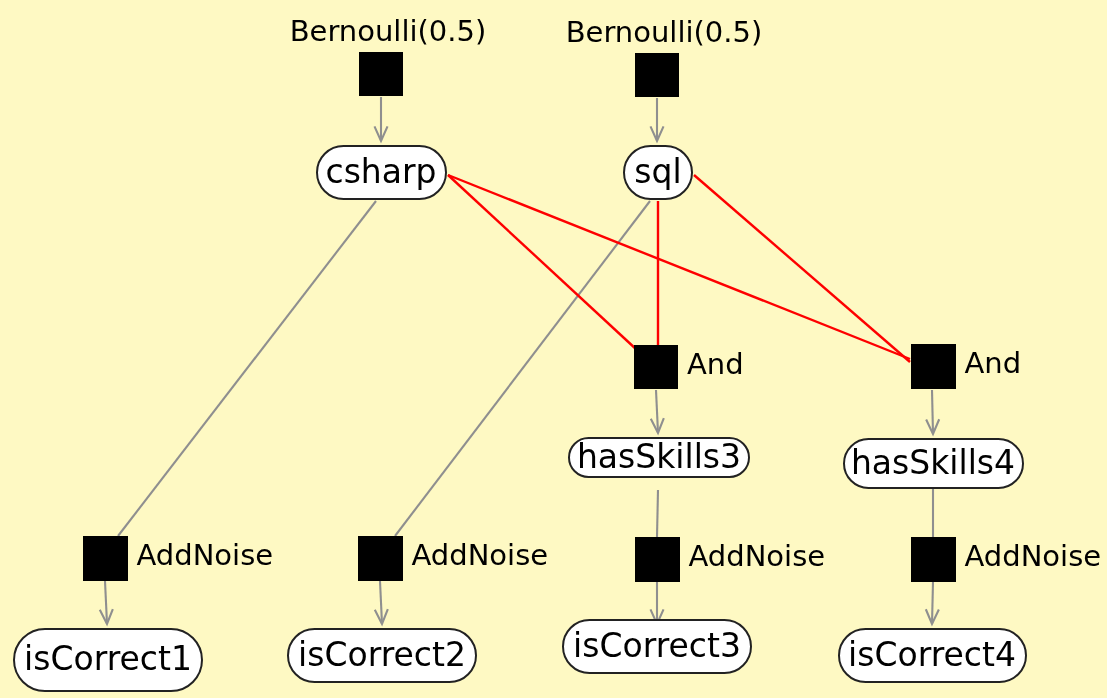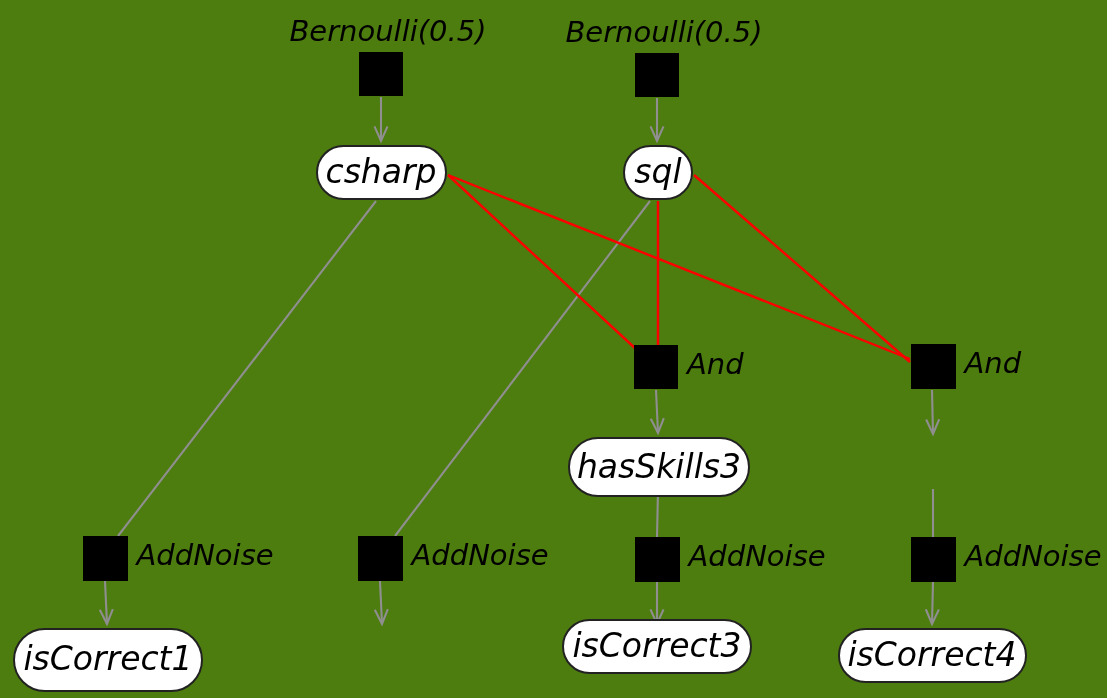--- a/index.html
+++ b/index.html
@@ -50,21 +50,21 @@
     white-space: nowrap;
   }
   .factor-label.top {
     transform: translateX(-50%);
     line-height: 34px;
   }
 </style>
 </head>
 <body>
 
-<div id="stage" style="background: #4d7c0f; font-style: italic;">
+<div id="stage" style="background: #fef9c3;">
   <svg id="edges-svg" xmlns="http://www.w3.org/2000/svg">
       <line x1="381" y1="97" x2="381" y2="141" stroke="#8f8f8f" stroke-width="2.1"></line>
       <path d="M 374.4758327510469 126.39057695500307 L 381 141 L 387.5241672489531 126.39057695500307" fill="none" stroke="#8f8f8f" stroke-width="2.1"></path>
       <line x1="657" y1="98" x2="657" y2="141" stroke="#8f8f8f" stroke-width="2.1"></line>
       <path d="M 650.4758327510468 126.39057695500307 L 657 141 L 663.5241672489532 126.39057695500307" fill="none" stroke="#8f8f8f" stroke-width="2.1"></path>
       <line x1="656" y1="390" x2="658" y2="433" stroke="#8f8f8f" stroke-width="2.1"></line>
       <path d="M 650.8041040516853 418.7094758143367 L 658 433 L 663.8383474715092 418.1032319343449" fill="none" stroke="#8f8f8f" stroke-width="2.1"></path>
       <line x1="932" y1="390" x2="933" y2="434" stroke="#8f8f8f" stroke-width="2.1"></line>
       <path d="M 926.1455704361463 419.54258683739835 L 933 434 L 939.1905363178874 419.24611034008603" fill="none" stroke="#8f8f8f" stroke-width="2.1"></path>
       <line x1="105" y1="581" x2="107" y2="624" stroke="#8f8f8f" stroke-width="2.1"></line>
@@ -99,25 +99,31 @@
     <div class="factor-square" style="left: 634.5px; top: 536.5px; width: 45px; height: 45px; background: rgb(0, 0, 0);"></div>
     <div class="factor-label right" style="color: rgb(0, 0, 0); left: 688.5px; top: 536px;">AddNoise</div>
     <div class="factor-square" style="left: 910.5px; top: 536.5px; width: 45px; height: 45px; background: rgb(0, 0, 0);"></div>
     <div class="factor-label right" style="color: rgb(0, 0, 0); left: 964.5px; top: 536px;">AddNoise</div>
     <div class="variable-node" style="left: 623px; top: 144.5px; width: 70px; height: 55px; border-color: rgb(34, 34, 34); color: rgb(0, 0, 0);">
       <span>sql</span>
     </div>
     <div class="variable-node" style="left: 315.5px; top: 144.5px; width: 131px; height: 55px; border-color: rgb(34, 34, 34); color: rgb(0, 0, 0);">
       <span>csharp</span>
     </div>
-    <div class="variable-node" style="left: 568px; top: 437px; width: 182px; height: 60px; border-color: rgb(34, 34, 34); color: rgb(0, 0, 0);">
+    <div class="variable-node" style="left: 568px; top: 437px; width: 182px; height: 41px; border-color: rgb(34, 34, 34); color: rgb(0, 0, 0);">
       <span>hasSkills3</span>
+    </div>
+    <div class="variable-node" style="left: 842.5px; top: 437.5px; width: 181px; height: 51px; border-color: rgb(34, 34, 34); color: rgb(0, 0, 0);">
+      <span>hasSkills4</span>
     </div>
     <div class="variable-node" style="left: 13px; top: 627.5px; width: 190px; height: 64px; border-color: rgb(34, 34, 34); color: rgb(0, 0, 0);">
       <span>isCorrect1</span>
+    </div>
+    <div class="variable-node" style="left: 287px; top: 627.5px; width: 190px; height: 55px; border-color: rgb(34, 34, 34); color: rgb(0, 0, 0);">
+      <span>isCorrect2</span>
     </div>
     <div class="variable-node" style="left: 562px; top: 619px; width: 190px; height: 55px; border-color: rgb(34, 34, 34); color: rgb(0, 0, 0);">
       <span>isCorrect3</span>
     </div>
     <div class="variable-node" style="left: 837.5px; top: 627.5px; width: 189px; height: 55px; border-color: rgb(34, 34, 34); color: rgb(0, 0, 0);">
       <span>isCorrect4</span>
     </div>
   </div>
 
 </body></html>

